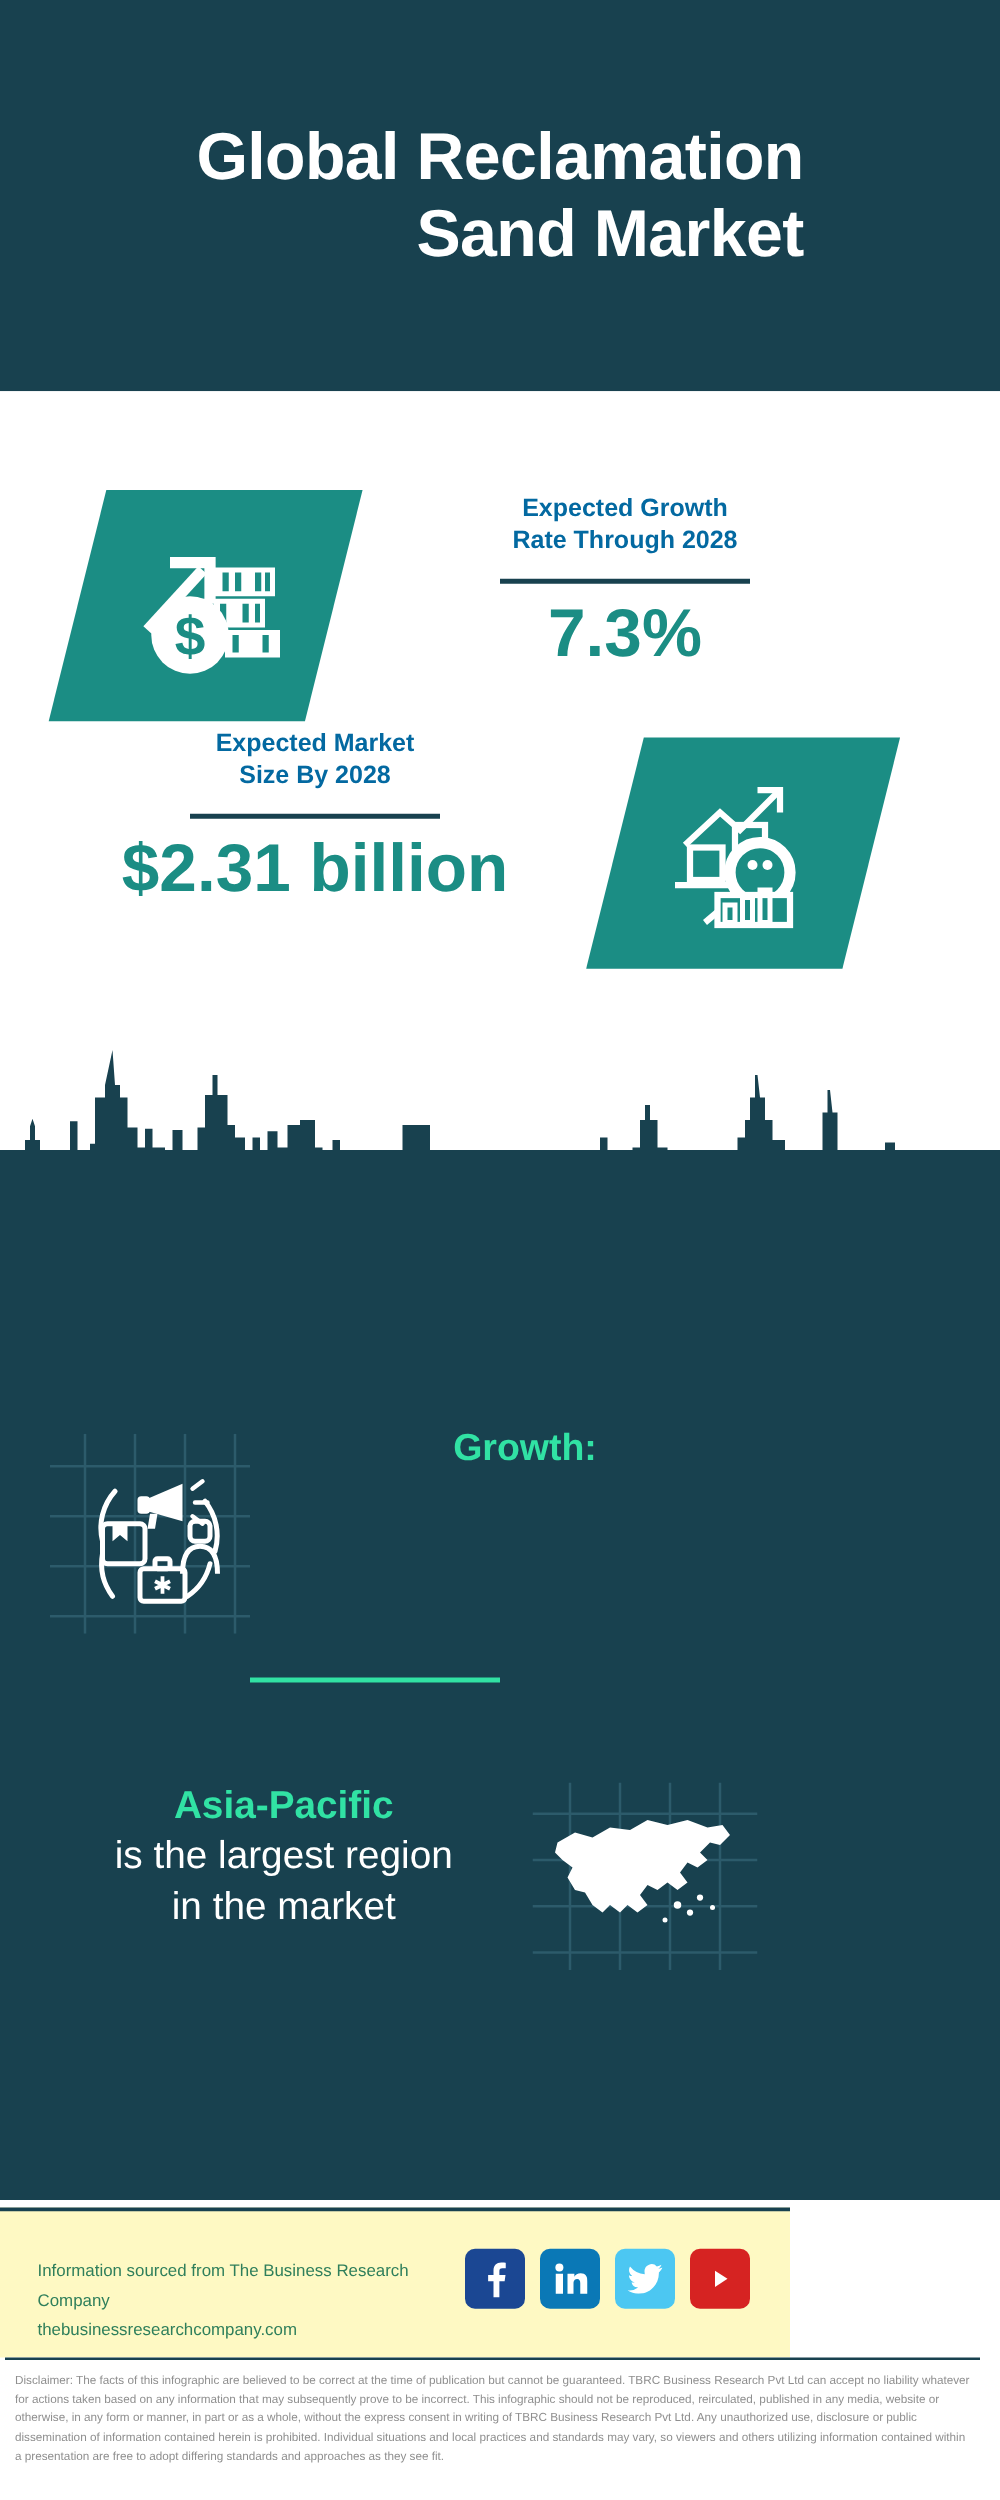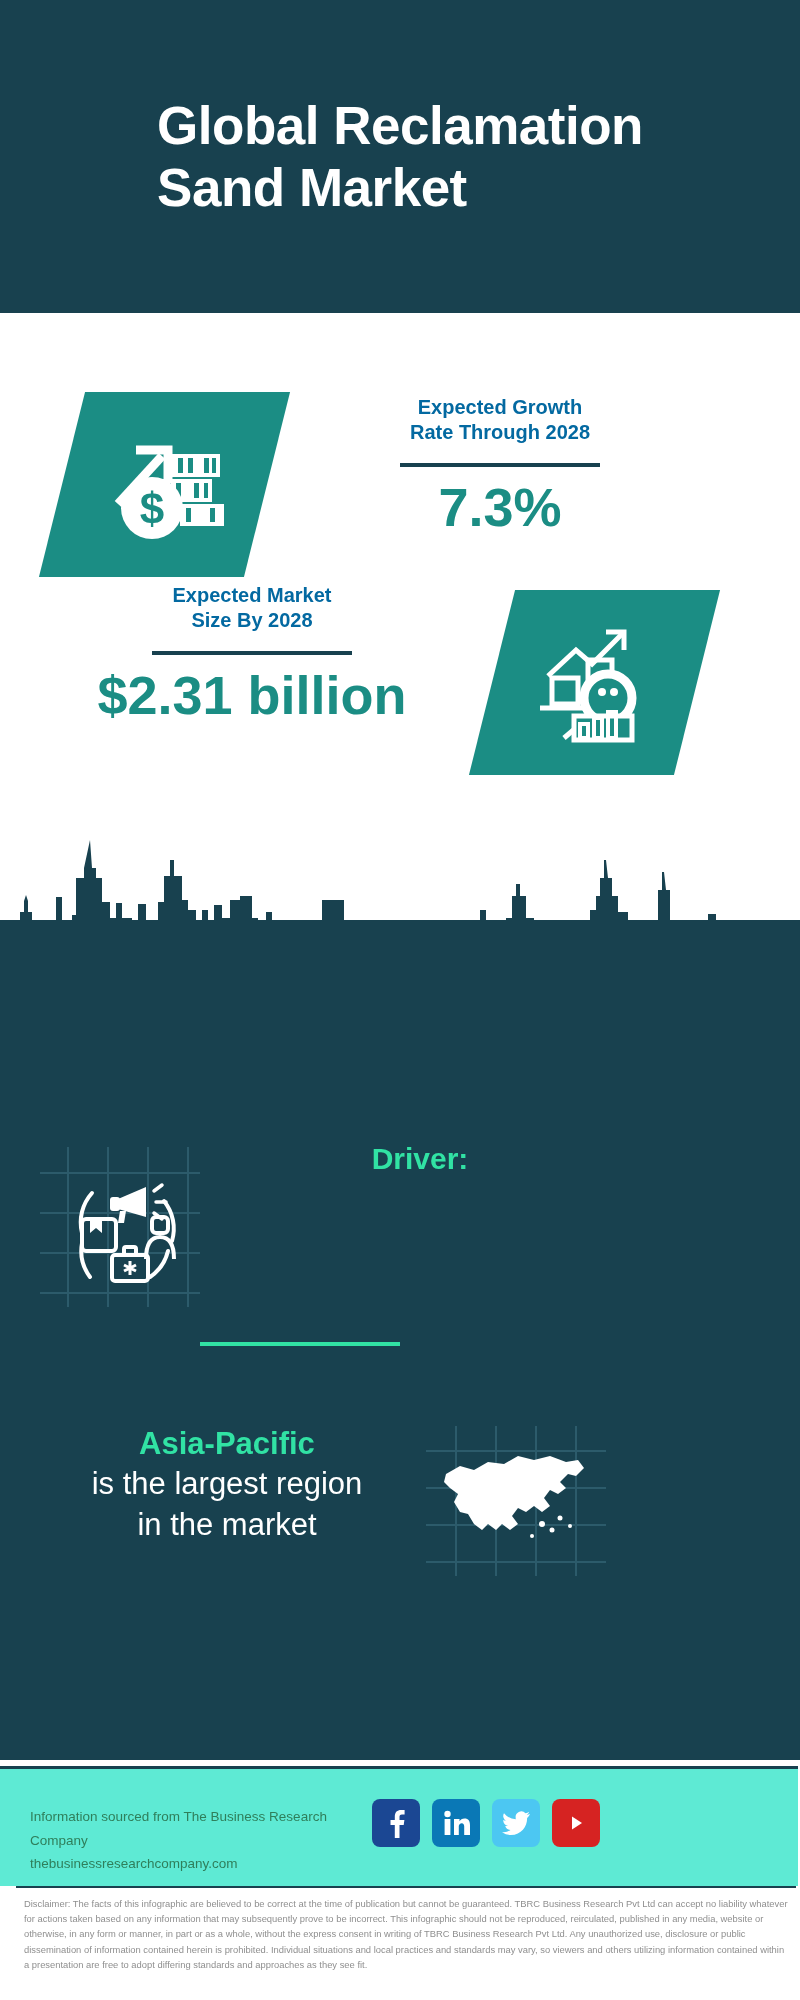--- a/index.html
+++ b/index.html
@@ -16,21 +16,21 @@
   .header {
     position:absolute; left:0; top:0; width:800px; height:313px;
     background:#18414f;
     display:flex; align-items:center; justify-content:center;
   }
   .header-title {
     color:#ffffff;
     font-size:53px;
     font-weight:bold;
     line-height:1.17;
-    text-align:left;
+    text-align:right;
     letter-spacing:-0.5px;
     padding:0 40px;
     white-space:pre-line;
   }
 
   
   .stats { position:absolute; left:0; top:313px; width:800px; height:647px; background:#fff; }
 
   .para {
     position:absolute;
@@ -91,37 +91,37 @@
   .mid-rule {
     position:absolute; left:200px; top:422px; width:200px; height:4px; background:#31e2a4;
   }
 
   .region-text { position:absolute; left:62px; top:504px; width:330px; text-align:center; }
   .region-name { color:#31e2a4; font-size:31px; font-weight:bold; line-height:1.3; }
   .region-sub { color:#ffffff; font-size:31px; font-weight:normal; line-height:1.3; white-space:pre-line; }
 
   
   .footer {
-    position:absolute; left:0; top:1766px; width:798px; height:120px;
-    background:#5eead4; border-top:3px solid #18414f;
+    position:absolute; left:0; top:1766px; width:632px; height:120px;
+    background:#fef9c3; border-top:3px solid #18414f;
     display:flex; align-items:center;
   }
   .footer-text { position:absolute; left:30px; top:36px; width:350px; }
   .footer-line { color:#2f7f5b; font-size:13.5px; line-height:1.75; }
 
   .socials { position:absolute; left:372px; top:30px; display:flex; gap:12px; }
   .social { width:48px; height:48px; border-radius:8px; display:flex; align-items:center; justify-content:center; }
   .s-fb { background:#1b4793; }
   .s-li { background:#0a78b6; }
   .s-tw { background:#4cc7f2; }
   .s-yt { background:#d62322; }
 
   
   .disclaimer {
-    position:absolute; left:16px; top:1886px; width:780px; height:114px;
+    position:absolute; left:4px; top:1886px; width:780px; height:114px;
     background:#fff; border-top:2px solid #18414f;
     padding:8px 8px 0 8px;
   }
   .disclaimer p {
     color:#8f8f8f; font-size:9.4px; line-height:1.62; text-align:left;
   }
 </style>
 </head>
 <body>
 
@@ -259,21 +259,21 @@
 
         <rect x="72" y="108" width="36" height="26" rx="3" fill="none" stroke="#fff" stroke-width="4"></rect>
         <rect x="84" y="100" width="12" height="8" rx="2" fill="none" stroke="#fff" stroke-width="4"></rect>
         <g stroke="#fff" stroke-width="3">
           <path d="M90 114 V128 M84 118 L96 124 M96 118 L84 124"></path>
         </g>
       </svg>
     </div>
 
     <div class="driver-text">
-      <div class="driver-head">Driver:</div>
+      <div class="driver-head">Growth:</div>
     </div>
 
     <div class="mid-rule"></div>
 
     <div class="region-text">
       <div class="region-name">Asia-Pacific</div>
       <div class="region-sub">is the largest region
 in the market</div>
     </div>
 

